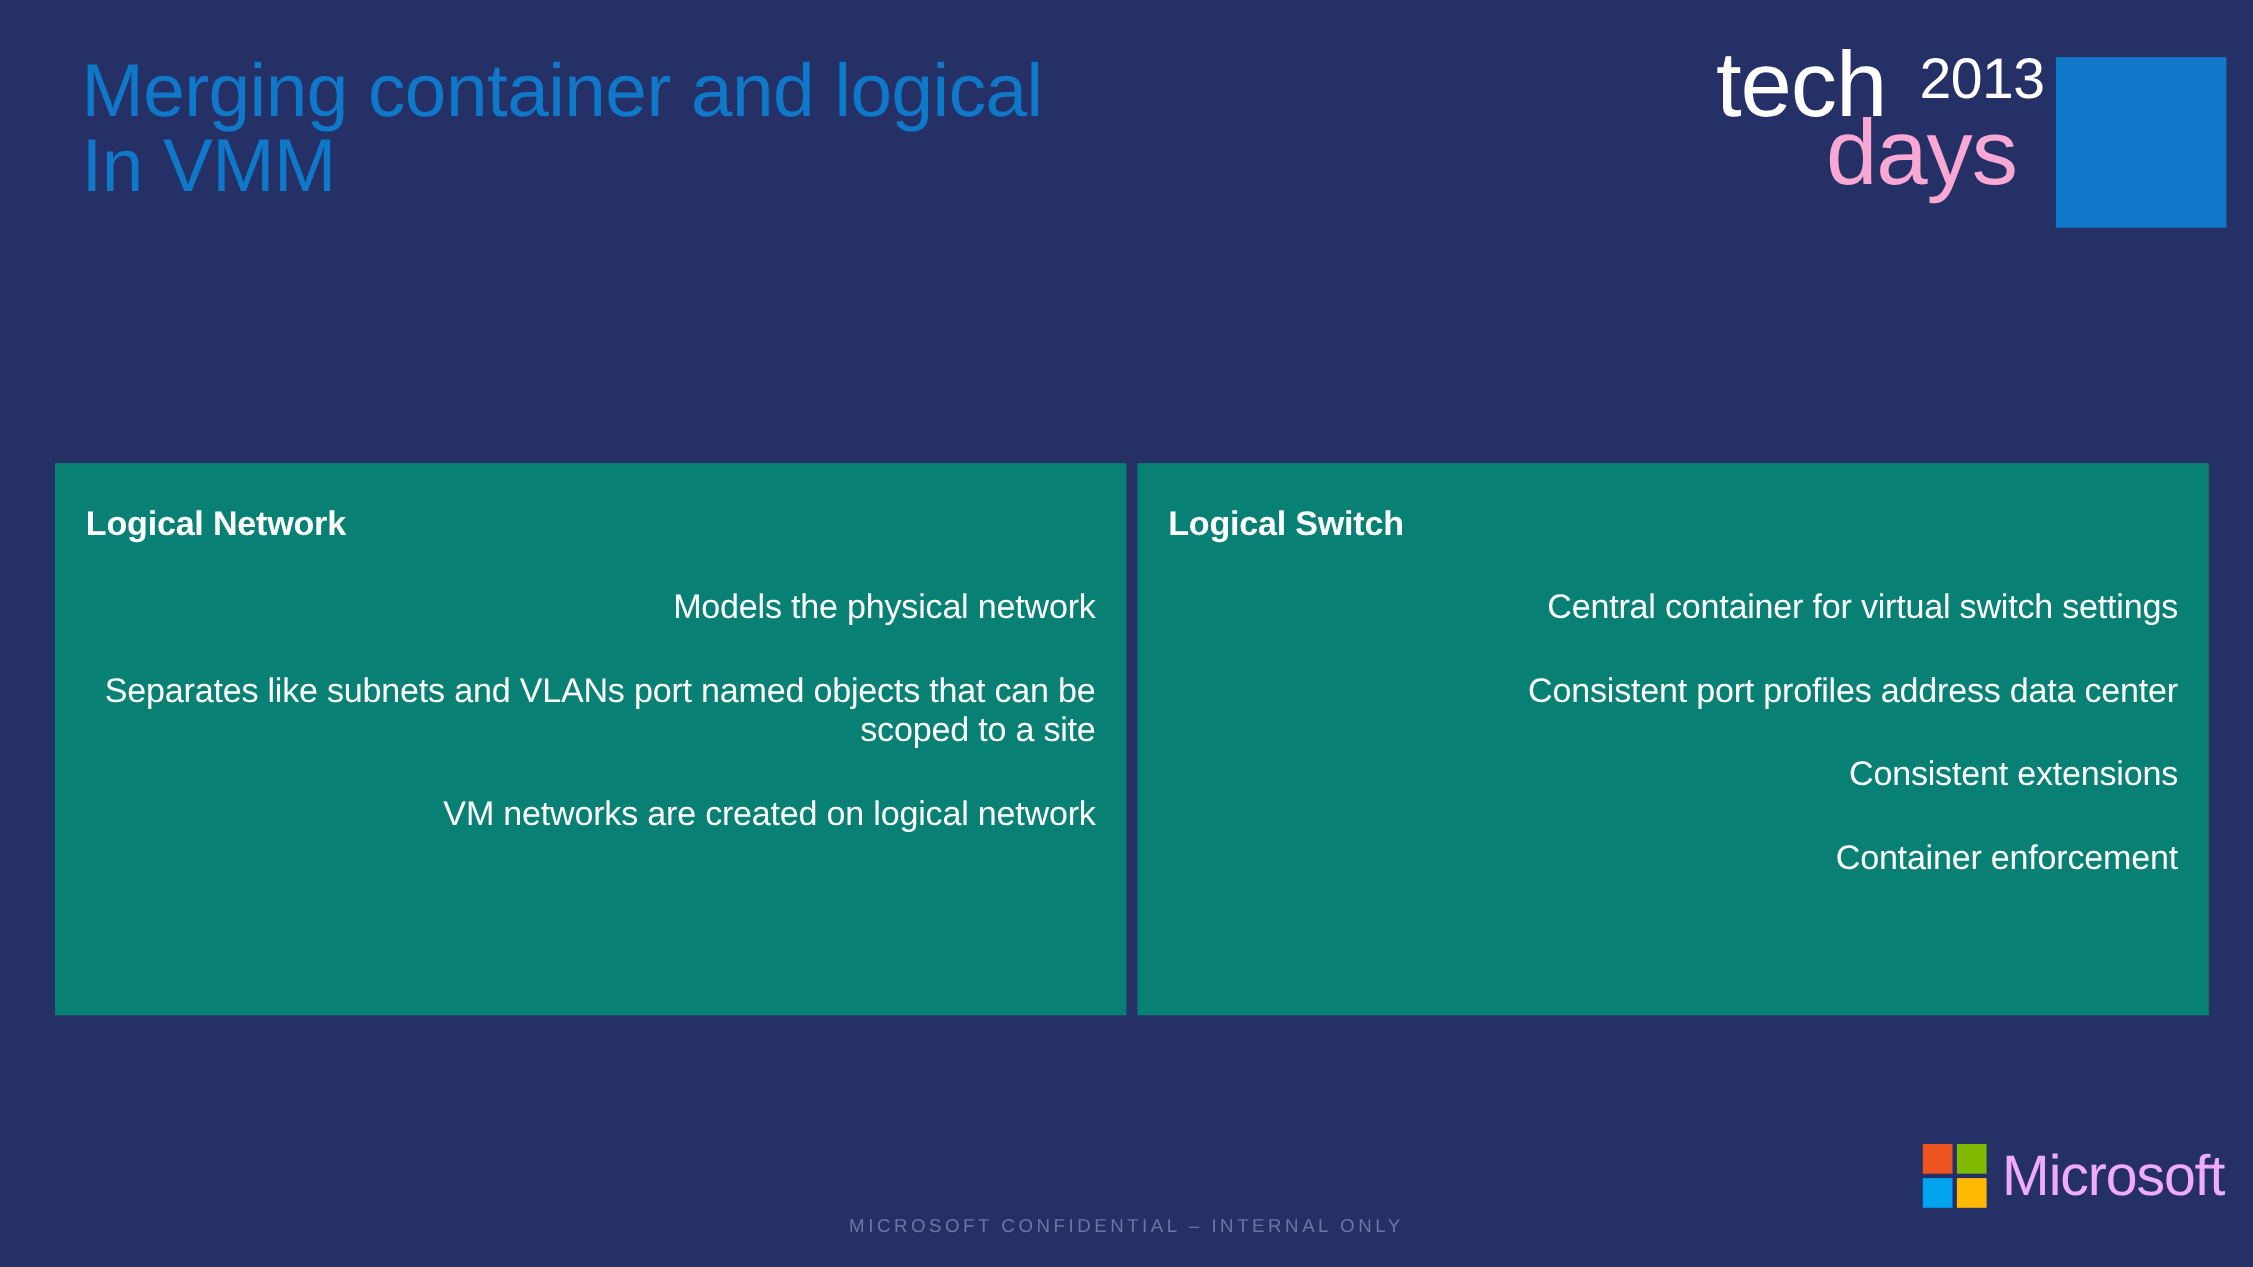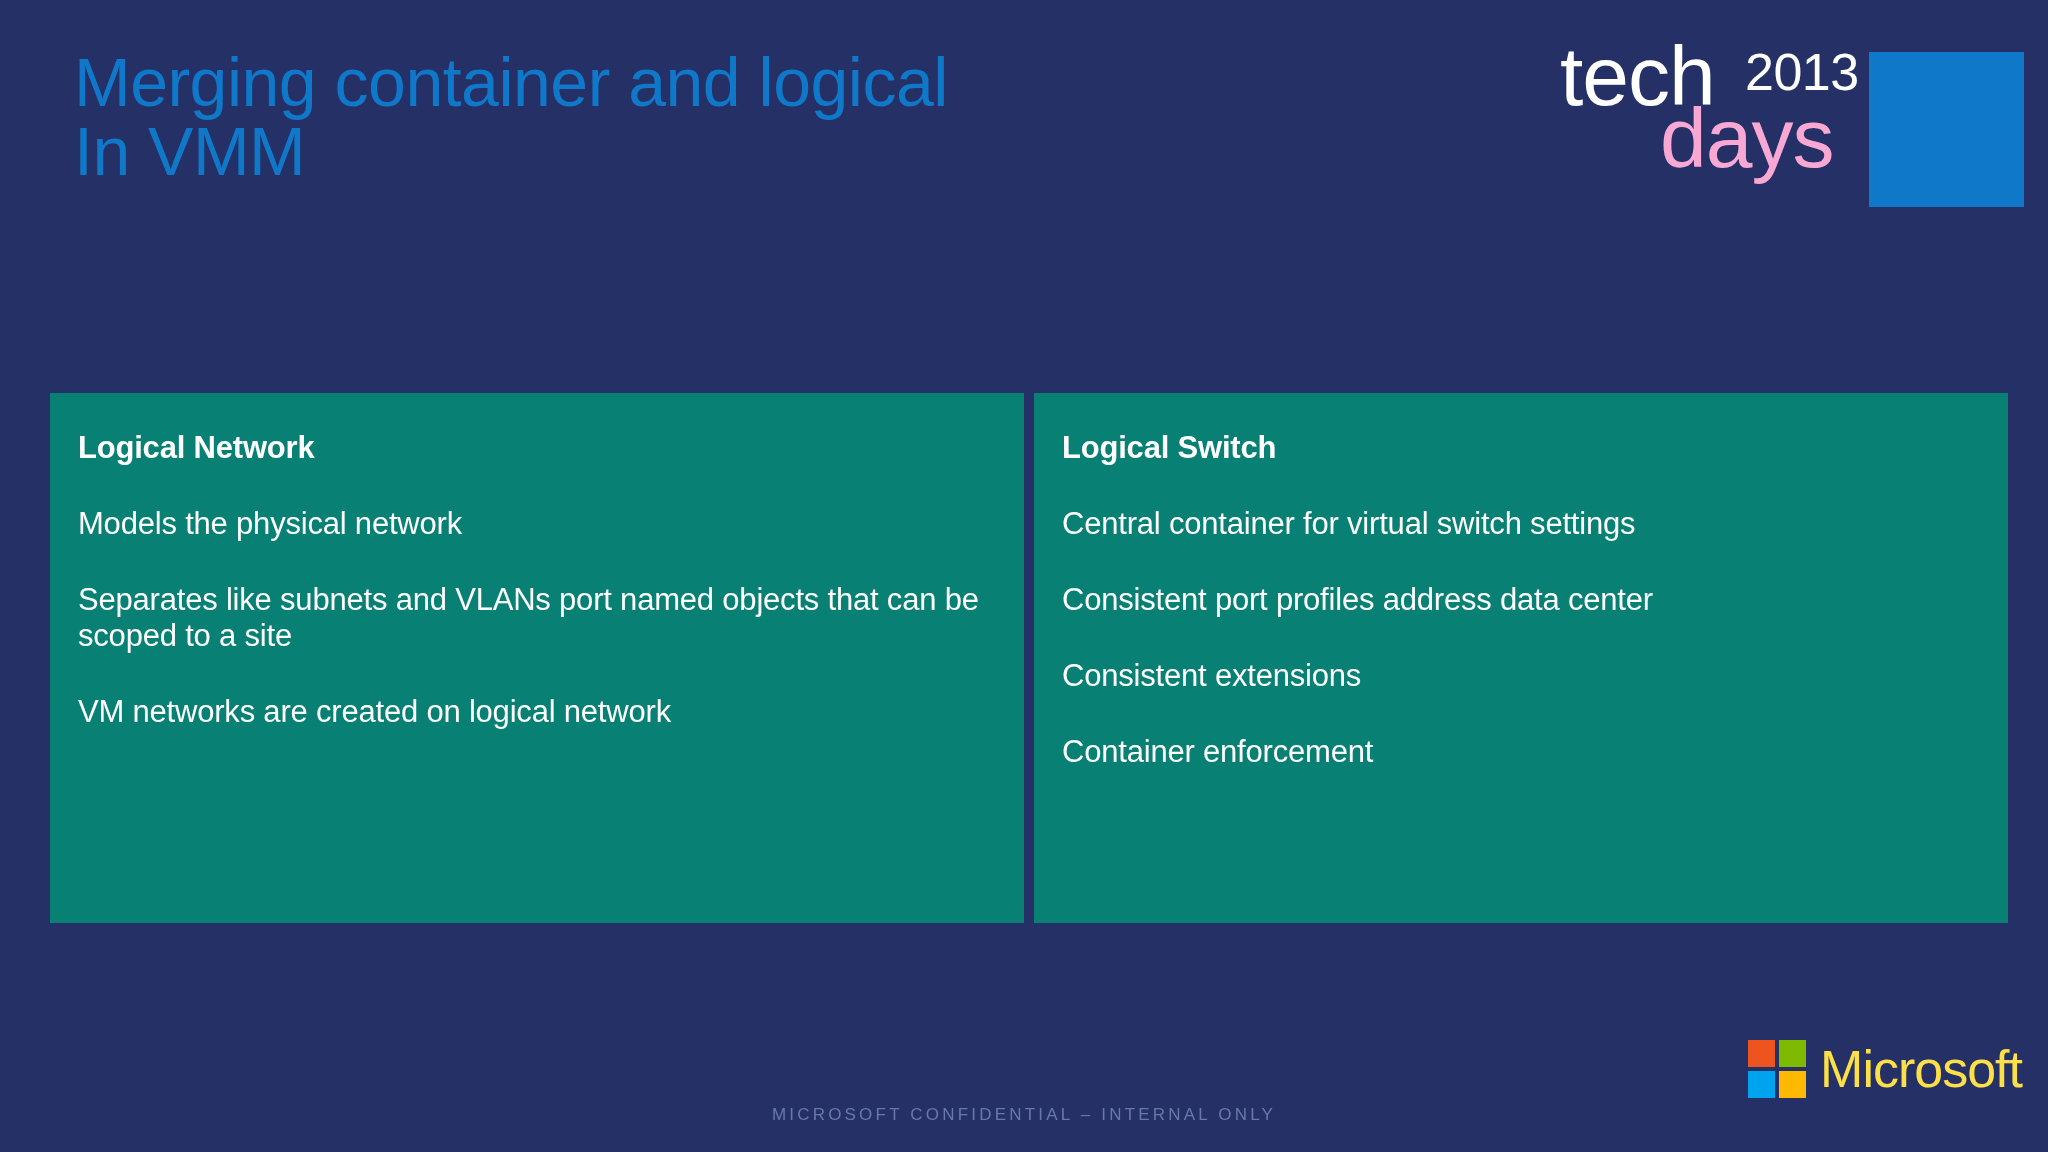--- a/index.html
+++ b/index.html
@@ -94,33 +94,35 @@
     height: 530px;
     display: flex;
     gap: 10px;
   }
 
   .panel {
     flex: 1 1 0;
     background: #088174;
     padding: 36px 28px 8px 28px;
     position: relative;
+    margin-top: 28px;
   }
 
   .panel-title {
     color: #ffffff;
     font-size: 31px;
     font-weight: bold;
     line-height: 1.2;
     margin-bottom: 40px;
     letter-spacing: -0.2px;
   }
 
   .panel-list {
     list-style: none;
+    text-align: right;
   }
 
   .panel-list li {
     color: #ffffff;
     font-size: 31px;
     font-weight: 400;
     line-height: 1.16;
     margin-bottom: 40px;
     letter-spacing: -0.2px;
   }
@@ -151,21 +153,21 @@
   .ms-grid {
     width: 58px;
     height: 58px;
     display: grid;
     grid-template-columns: 27px 27px;
     grid-template-rows: 27px 27px;
     gap: 4px;
   }
   .ms-sq { display: block; width: 100%; height: 100%; }
   .ms-wordmark {
-    color: #fde047;
+    color: #f0abfc;
     font-size: 52px;
     font-weight: 400;
     line-height: 1;
     letter-spacing: -1px;
   }
 </style>
 </head>
 <body>
 
 <div class="slide" style="background: rgb(36, 48, 102);">

